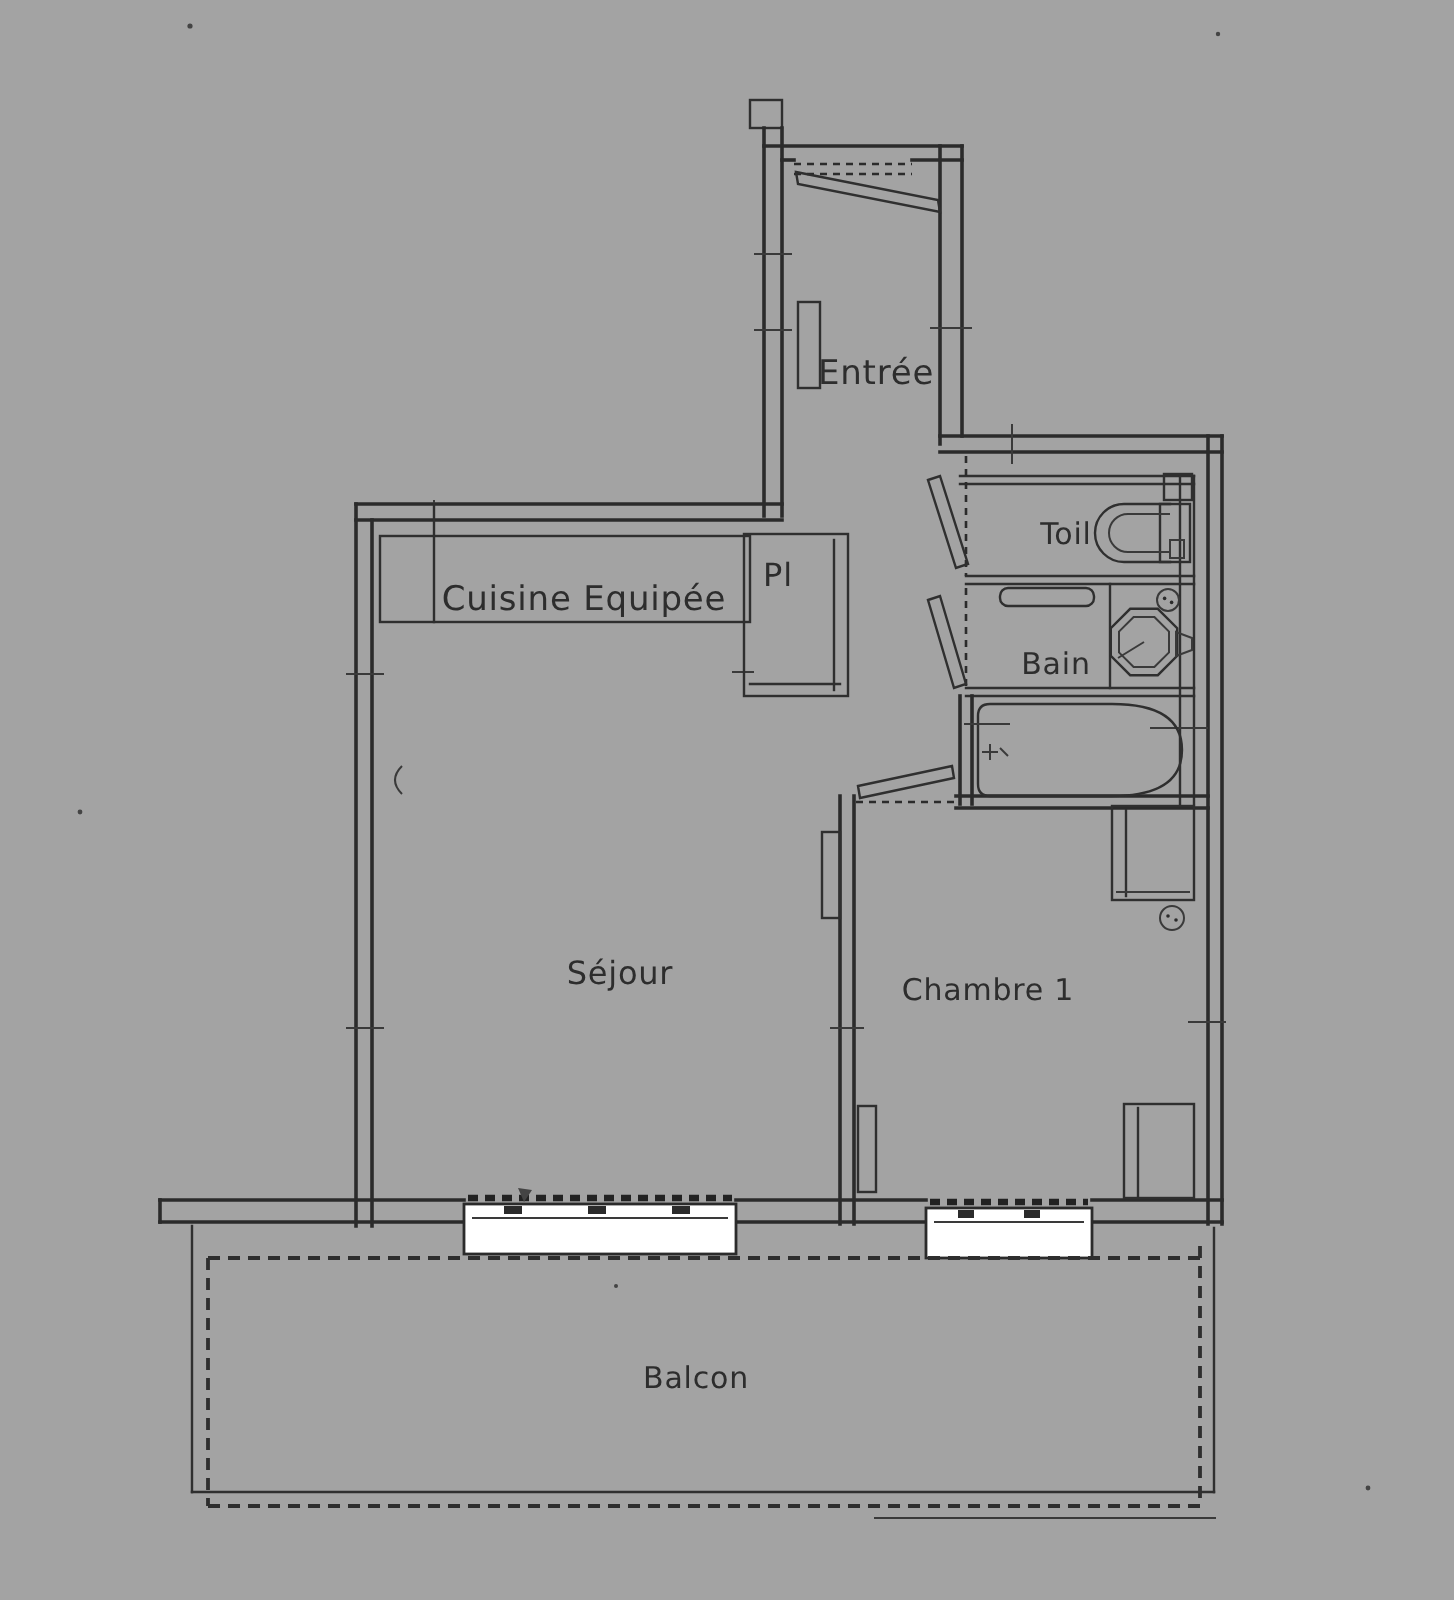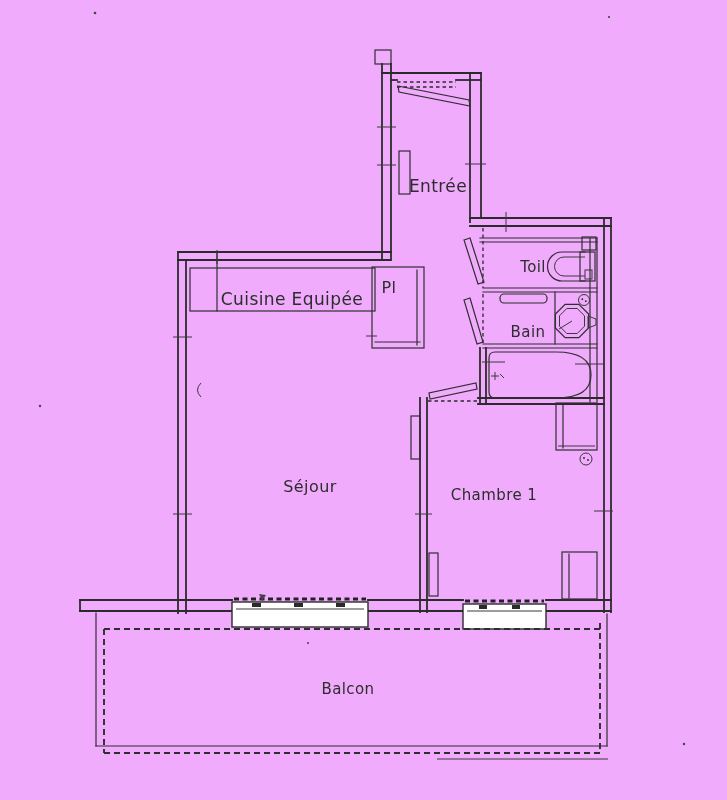--- a/index.html
+++ b/index.html
@@ -1,16 +1,16 @@
 <!DOCTYPE html>
 <html><head>
 <meta charset="utf-8">
 <style>
   html,body{margin:0;padding:0;background:#ffffff;}
-  .page{position:relative;width:727px;height:800px;background:#f0abfc;overflow:hidden;
+  .page{position:relative;width:727px;height:800px;background:#a3a3a3;overflow:hidden;
         font-family:"DejaVu Sans",sans-serif;}
   svg{position:absolute;left:0;top:0;}
   
   .w  {stroke:#2b2b2b;stroke-width:1.8;fill:none;stroke-linecap:square;}
   .t  {stroke:#2f2f2f;stroke-width:1.2;fill:none;stroke-linecap:square;}
   .tt {stroke:#3a3a3a;stroke-width:1;fill:none;}
   .dd {stroke:#2b2b2b;stroke-width:1.3;fill:none;stroke-dasharray:3.5 3;}
   .hatch{stroke:#222;stroke-width:3.2;fill:none;stroke-dasharray:5 3.5;}
   .bal {stroke:#2e2e2e;stroke-width:1.9;fill:none;stroke-dasharray:6 4;}
   .fill{fill:#2b2b2b;stroke:none;}

